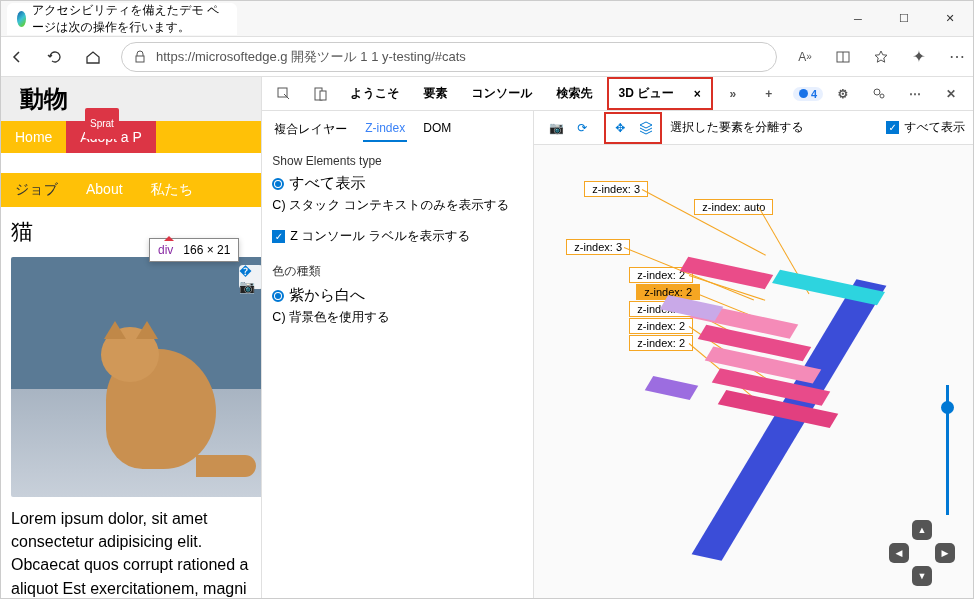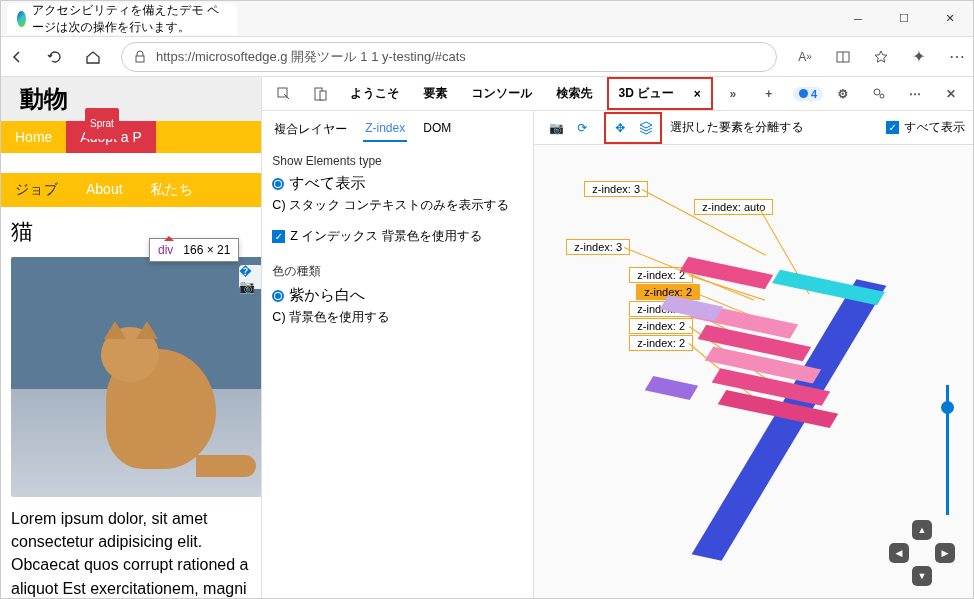--- a/index.html
+++ b/index.html
@@ -223,21 +223,21 @@
         <div class="section-h">Show Elements type</div>
         <div class="radio-row">
             <span class="radio on"></span>
             <span style="font-size:15px">すべて表示</span>
           </div>
         <div class="radio-row">
             <span>C) スタック コンテキストのみを表示する</span>
           </div>
         <div class="check-row" style="margin-top:10px">
             <span class="checkbox">✓</span>
-            <span>Z インデックス 背景色を使用する</span>
+            <span>Z コンソール ラベルを表示する</span>
           </div>
         <div class="section-h" style="margin-top:16px">色の種類</div>
         <div class="radio-row">
             <span class="radio on"></span>
             <span style="font-size:15px">紫から白へ</span>
           </div>
         <div class="radio-row">
             <span>C) 背景色を使用する</span>
           </div>
       </div>

